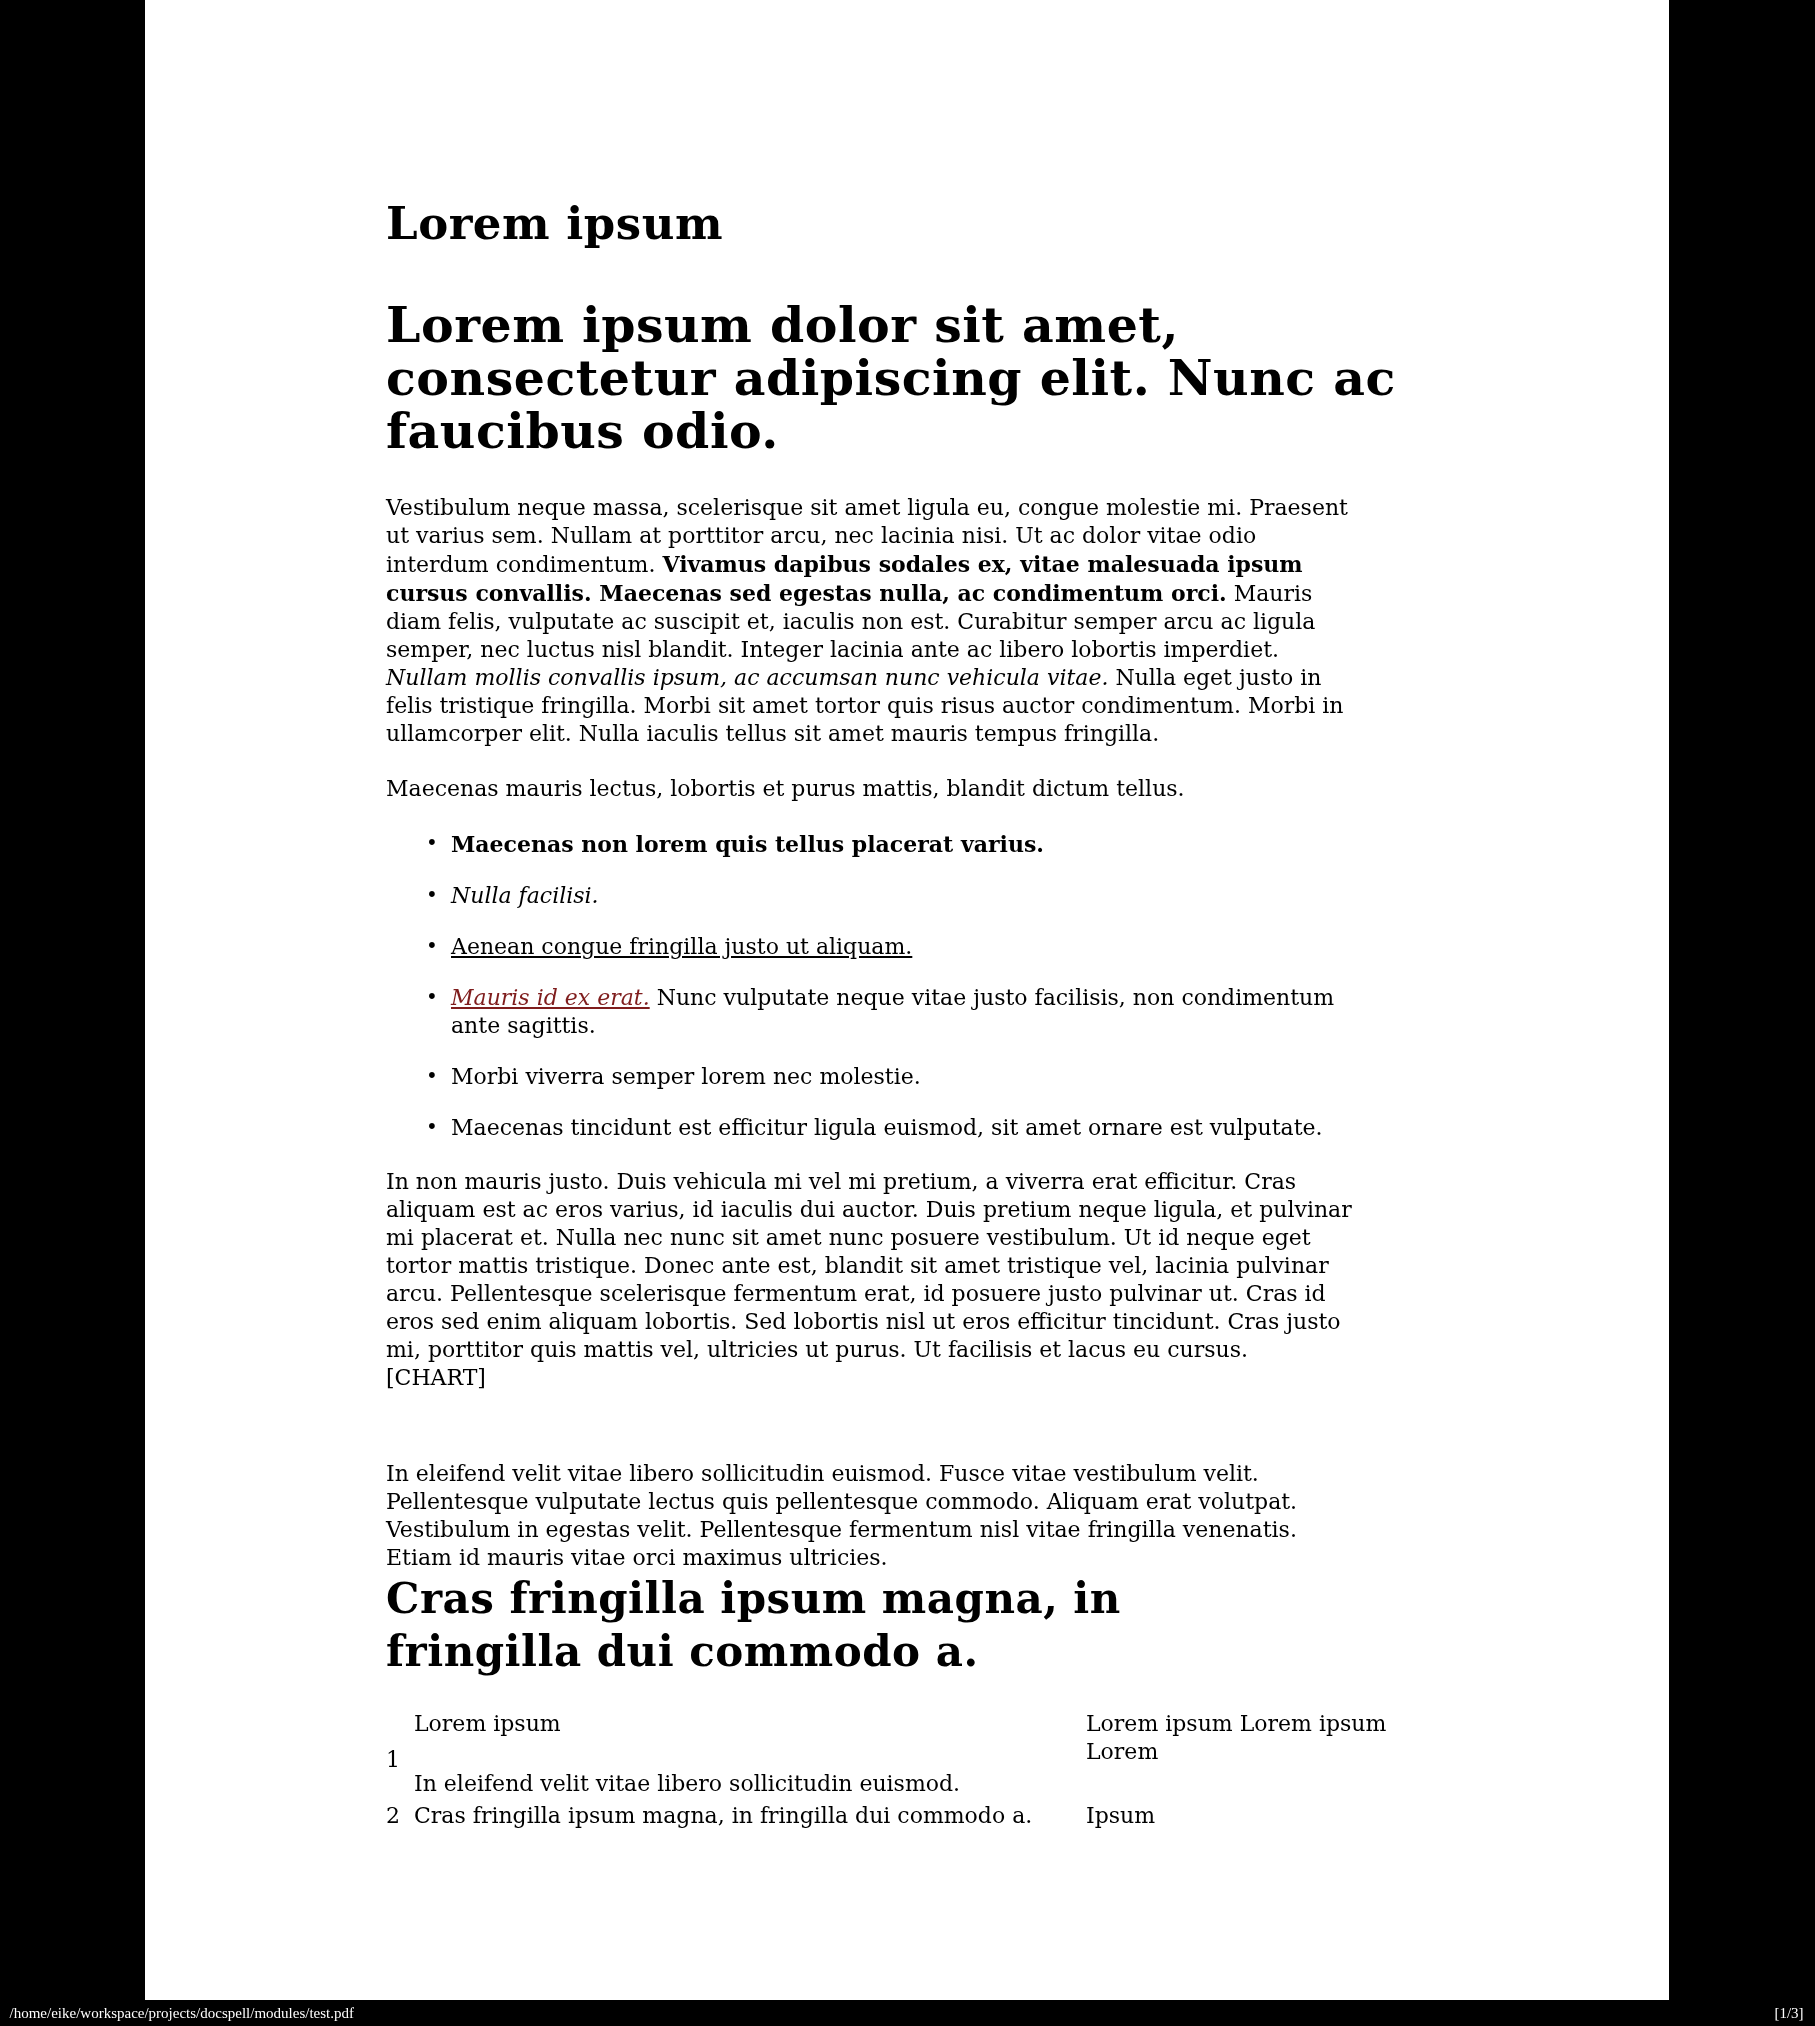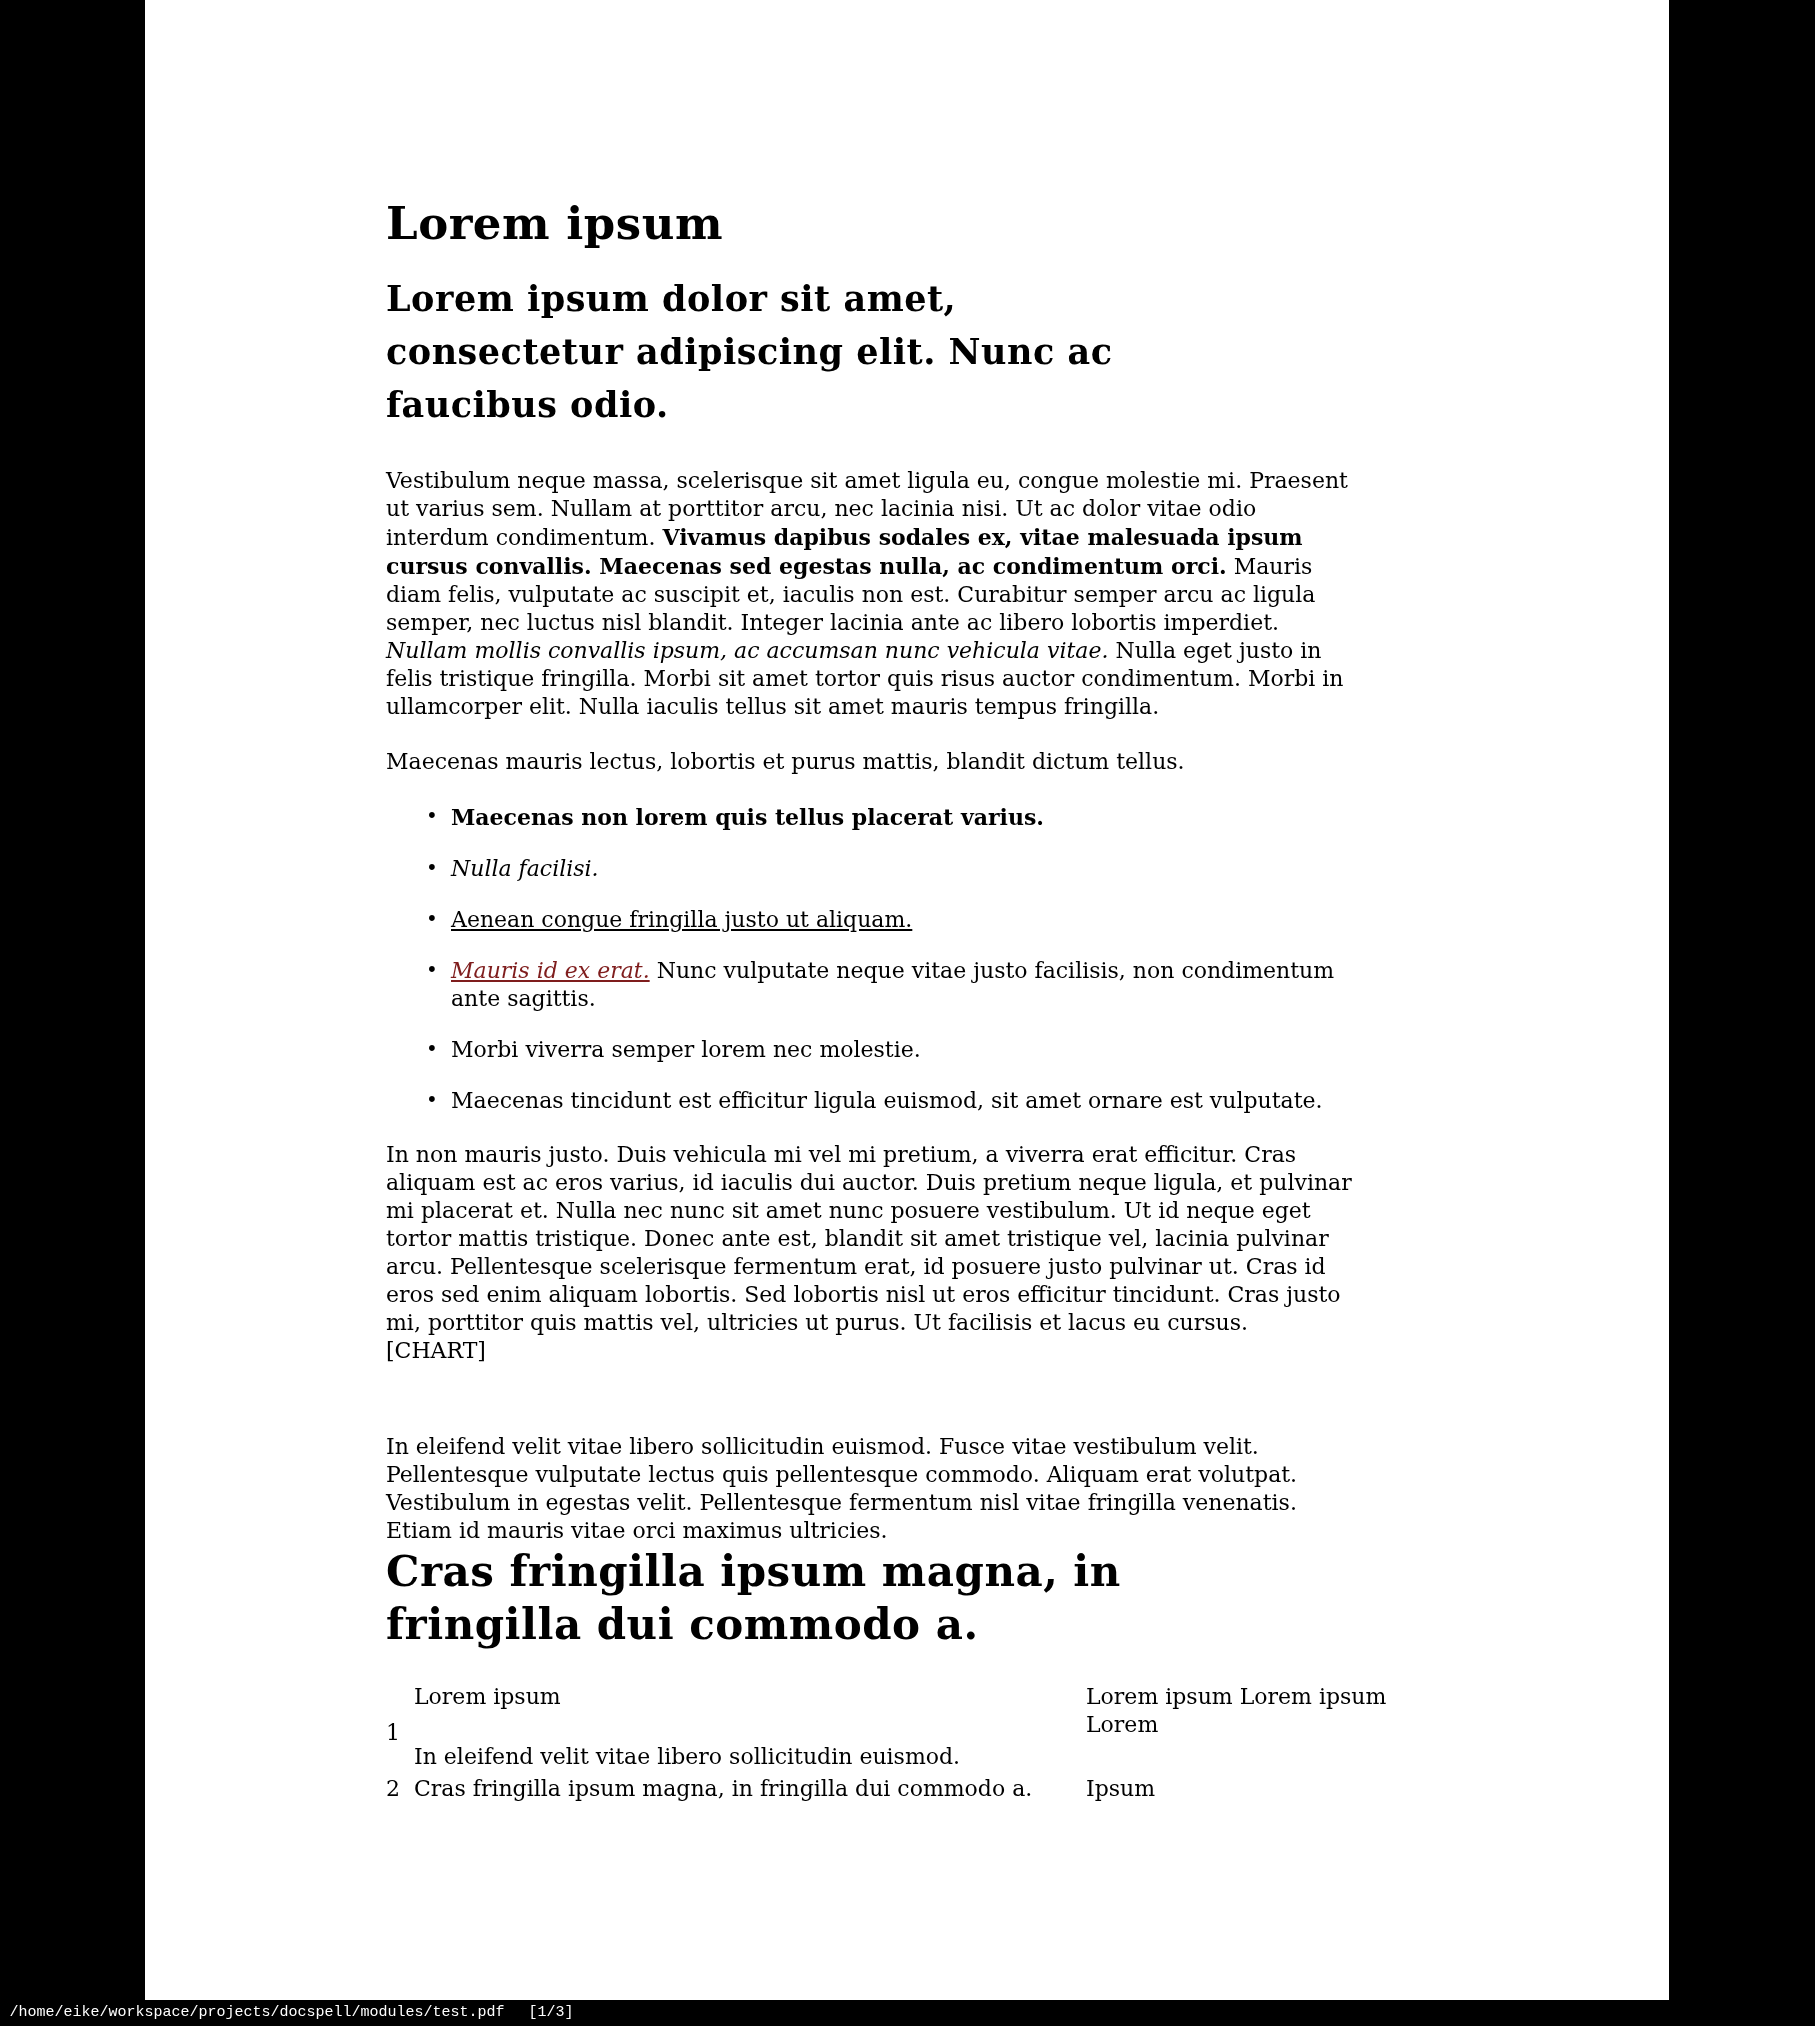--- a/index.html
+++ b/index.html
@@ -33,24 +33,24 @@
     padding: 197px 0 0 241px;
   }
   h1.doc-title {
     font-size: 45px;
     line-height: 53px;
     font-weight: 700;
     margin: 0;
     letter-spacing: 0.5px;
   }
   h2.doc-subtitle {
-    font-size: 35px;
+    font-size: 49px;
     line-height: 53px;
     font-weight: 700;
-    margin: 22px 0 0 0;
+    margin: 49px 0 0 0;
     white-space: pre-line;
     letter-spacing: 0.5px;
   }
   p.body-par {
     font-size: 22px;
     line-height: 28px;
     margin: 26.5px 0 0 0;
     white-space: pre-line;
   }
   p.first-par { margin-top: 36px; }
@@ -104,25 +104,25 @@
   .doc-table .num { text-align: left; }
   .doc-table .num-raised { margin-top: -24.6px; }
   .statusbar {
     position: absolute;
     left: 0;
     bottom: 0;
     width: 1815px;
     height: 26.5px;
     background: #000000;
     color: #ffffff;
-    font-family: Liberation Mono, monospace;
+    font-family: Liberation Serif, serif;
     font-size: 15px;
     line-height: 26.5px;
     display: flex;
-    justify-content: flex-start;
+    justify-content: space-between;
     box-sizing: border-box;
     padding: 0 11.4px 0 9.5px;
     gap: 24px;
   }
 </style>
 </head>
 <body>
 
 <div class="viewer">
 

